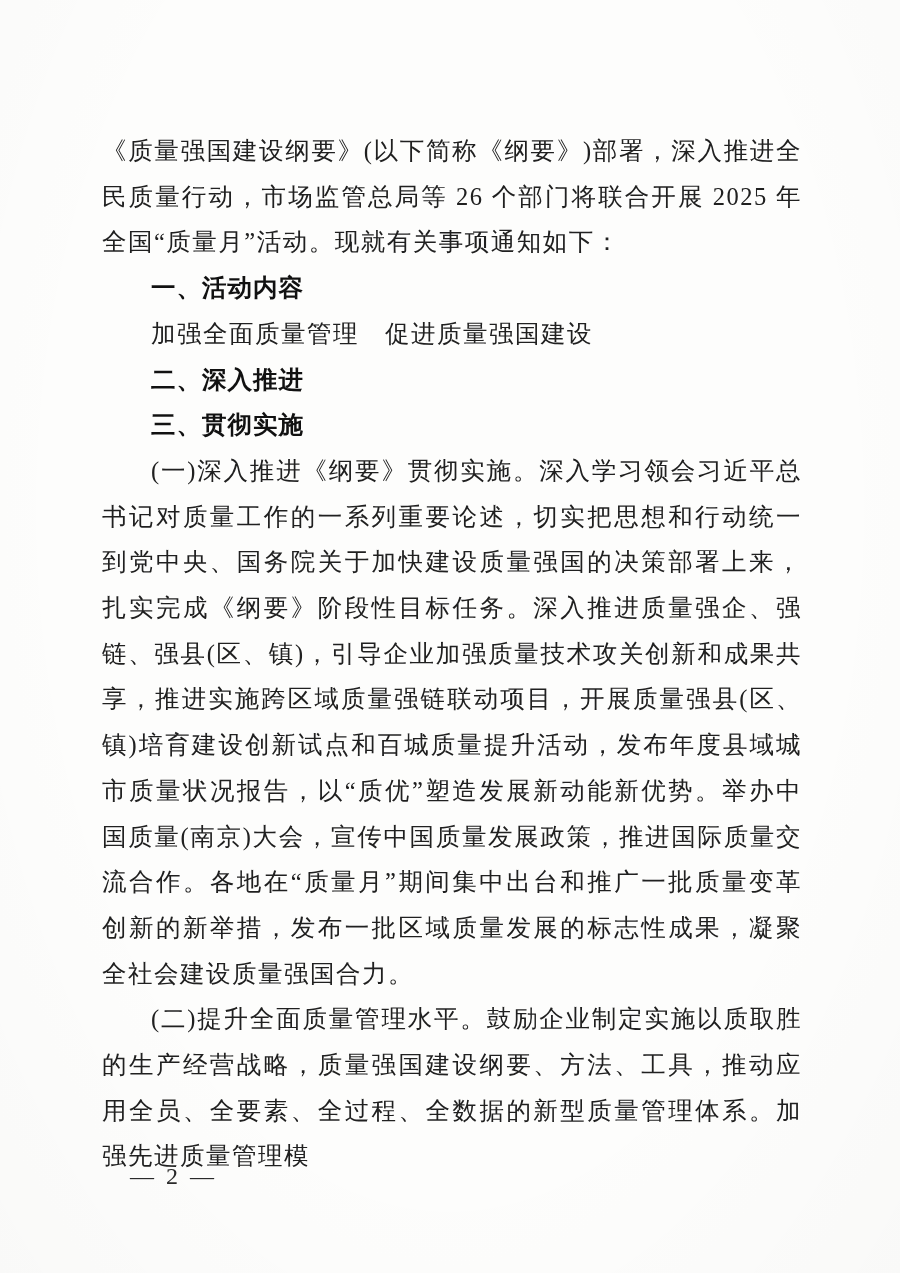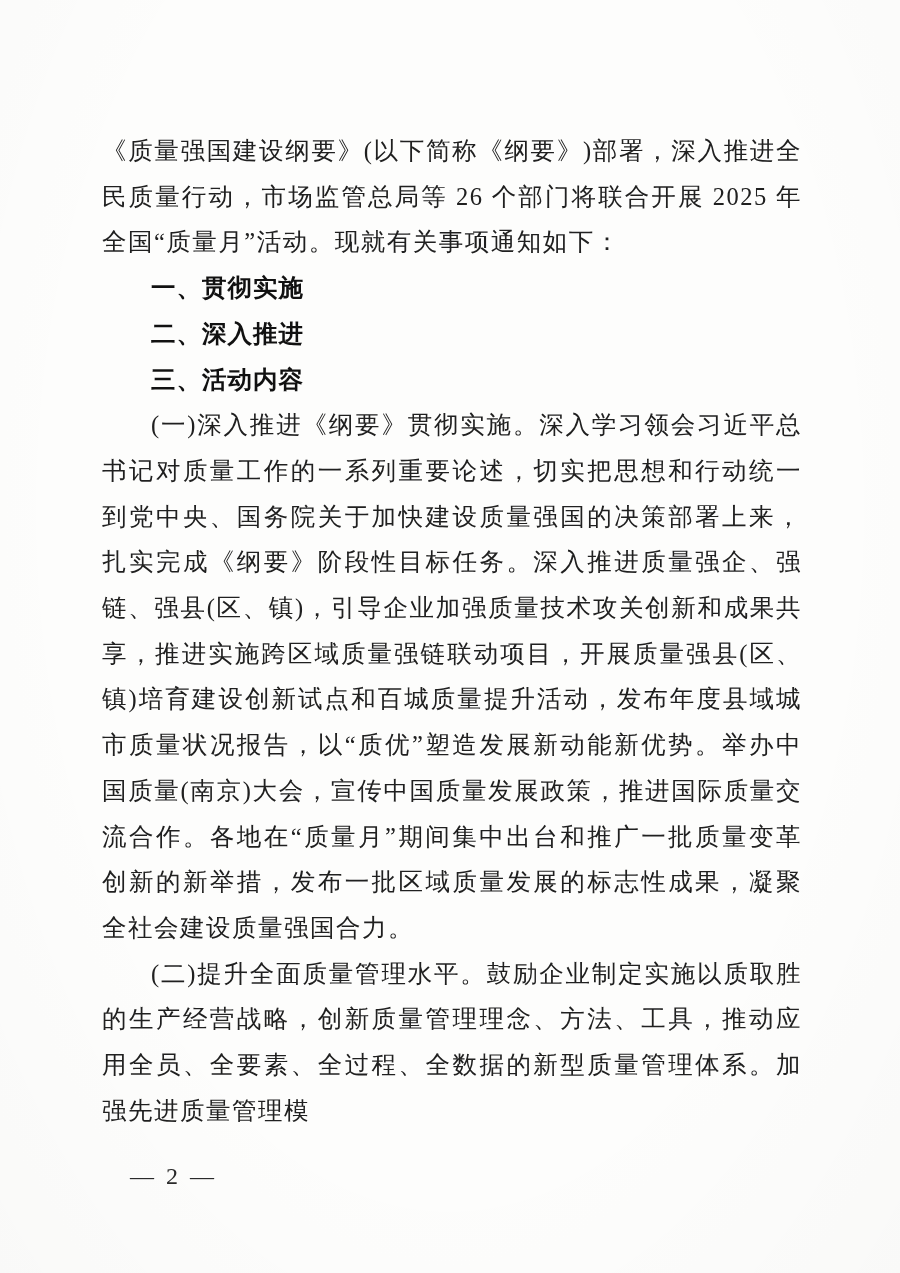--- a/index.html
+++ b/index.html
@@ -65,28 +65,29 @@
   }
 </style>
 </head>
 <body>
 
 <div class="page">
   <div class="content">
 
     <p class="para">《质量强国建设纲要》(以下简称《纲要》)部署，深入推进全民质量行动，市场监管总局等 26 个部门将联合开展 2025 年全国“质量月”活动。现就有关事项通知如下：</p>
 
-    <h2 class="heading">一、贯彻实施</h2>
+    <h2 class="heading">一、活动内容</h2>
 
+    <p class="para indent">加强全面质量管理　促进质量强国建设</p>
 
     <h2 class="heading">二、深入推进</h2>
 
 
-    <h2 class="heading">三、活动内容</h2>
+    <h2 class="heading">三、贯彻实施</h2>
 
     <p class="para indent">(一)深入推进《纲要》贯彻实施。深入学习领会习近平总书记对质量工作的一系列重要论述，切实把思想和行动统一到党中央、国务院关于加快建设质量强国的决策部署上来，扎实完成《纲要》阶段性目标任务。深入推进质量强企、强链、强县(区、镇)，引导企业加强质量技术攻关创新和成果共享，推进实施跨区域质量强链联动项目，开展质量强县(区、镇)培育建设创新试点和百城质量提升活动，发布年度县域城市质量状况报告，以“质优”塑造发展新动能新优势。举办中国质量(南京)大会，宣传中国质量发展政策，推进国际质量交流合作。各地在“质量月”期间集中出台和推广一批质量变革创新的新举措，发布一批区域质量发展的标志性成果，凝聚全社会建设质量强国合力。</p>
 
-    <p class="para indent">(二)提升全面质量管理水平。鼓励企业制定实施以质取胜的生产经营战略，创新质量管理理念、方法、工具，推动应用全员、全要素、全过程、全数据的新型质量管理体系。加强先进质量管理模</p>
+    <p class="para indent">(二)提升全面质量管理水平。鼓励企业制定实施以质取胜的生产经营战略，质量强国建设纲要、方法、工具，推动应用全员、全要素、全过程、全数据的新型质量管理体系。加强先进质量管理模</p>
 
   </div>
 
   <div class="footer">— 2 —</div>
 </div>
 
 </body></html>

